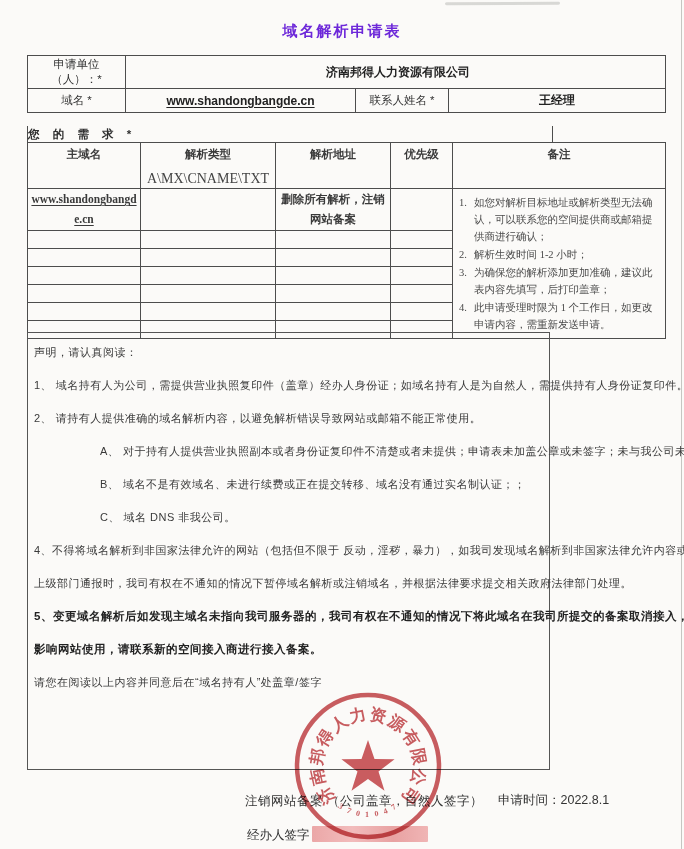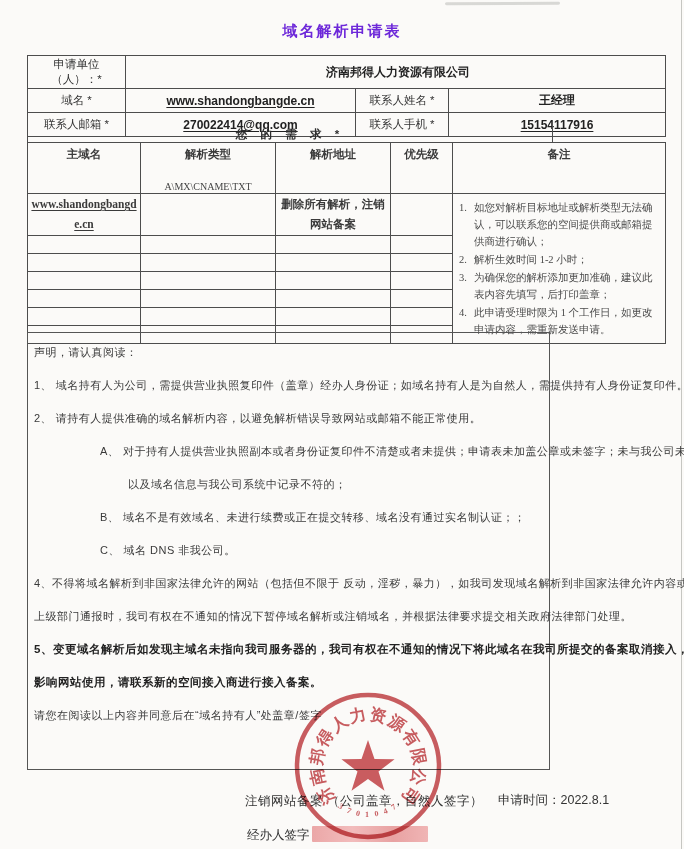--- a/index.html
+++ b/index.html
@@ -21,27 +21,27 @@
   td { border:1px solid #4d4d4d; overflow:hidden; }
 
   .t1 { position:absolute; top:55px; left:27px; width:638px; }
   .t1 td { height:24px; font-size:11.5px; text-align:center; color:#3a3a3a; padding:1px 3px; }
   .t1 .lbl { color:#333; }
   .t1 .val { font-weight:bold; color:#222; font-size:12px; }
   .t1 .val.left { text-align:center; padding-left:8px; }
   .u { text-decoration:underline; text-underline-offset:2px; }
 
   .needs { position:absolute; top:126px; left:27px; width:526px; height:17px;
-           border:1px solid #4d4d4d; border-top:none; text-align:center;
+           border:1px solid #4d4d4d; border-top:none; text-align:left;
            font-size:11.5px; font-weight:bold; letter-spacing:5px; color:#2e2e2e; line-height:16px; }
 
   .t2 { position:absolute; top:142px; left:27px; width:638px;font-family:Liberation Serif, serif; }
   .t2 td { font-size:11px; text-align:center; vertical-align:middle; color:#3a3a3a; padding:1px 2px; }
   .t2 .hrow td { height:36px; font-weight:bold; font-size:11.5px; vertical-align:top; padding-top:4px; }
-  .t2 .sub { display:block; font-weight:normal; font-size:10px; margin-top:19px; color:#444; }
+  .t2 .sub { display:block; font-weight:normal; font-size:14px; margin-top:9px; color:#444; }
   .t2 .drow td { height:40px; }
   .t2 .erow td { height:18px; }
   .t2 .dom { font-weight:bold; font-size:11.5px; word-break:break-all; line-height:1.7; }
   .t2 .addr { font-weight:bold; font-size:11.5px; line-height:1.7; }
   .remark-cell { vertical-align:top !important; text-align:left !important; padding:5px 6px 4px 6px !important; }
   .remark-item { display:flex; font-size:10.5px; line-height:1.62; color:#4a4a4a; margin-bottom:1px; }
   .remark-item .num { width:15px; flex:0 0 15px; }
   .remark-item .txt { flex:1; }
 
   .decl { position:absolute; top:332px; left:27px; width:523px; height:438px;
@@ -80,26 +80,20 @@
   <tbody>
       <tr>
     <td class="lbl">申请单位（人）：*</td>
     <td class="val left" colspan="3">济南邦得人力资源有限公司</td>
   </tr>
   <tr>
     <td class="lbl">域名 *</td>
     <td class="val"><span class="u">www.shandongbangde.cn</span></td>
     <td class="lbl">联系人姓名 *</td>
     <td class="val">王经理</td>
-  </tr>
-  <tr>
-    <td class="lbl">联系人邮箱 *</td>
-    <td class="val"><span class="u">270022414@qq.com</span></td>
-    <td class="lbl">联系人手机 *</td>
-    <td class="val"><span class="u">15154117916</span></td>
   </tr>
 </tbody>
   </table>
 
 <div class="needs">您 的 需 求 *</div>
 
 <table class="t2">
   <colgroup>
       <col style="width:113px">
       <col style="width:135px">
@@ -179,21 +173,20 @@
         <td></td>
       </tr>
 </tbody>
   </table>
 
 <div class="decl">
   <div class="dline">声明，请认真阅读：</div>
   <div class="dline">1、 域名持有人为公司，需提供营业执照复印件（盖章）经办人身份证；如域名持有人是为自然人，需提供持有人身份证复印件。</div>
   <div class="dline">2、 请持有人提供准确的域名解析内容，以避免解析错误导致网站或邮箱不能正常使用。</div>
   <div class="dline lvl1">A、 对于持有人提供营业执照副本或者身份证复印件不清楚或者未提供；申请表未加盖公章或未签字；未与我公司未签订合同</div>
-  <div class="dline cont1">以及域名信息与我公司系统中记录不符的；</div>
   <div class="dline lvl1">B、 域名不是有效域名、未进行续费或正在提交转移、域名没有通过实名制认证；；</div>
   <div class="dline lvl1">C、 域名 DNS 非我公司。</div>
   <div class="dline">4、不得将域名解析到非国家法律允许的网站（包括但不限于 反动，淫秽，暴力），如我司发现域名解析到非国家法律允许内容或</div>
   <div class="dline">上级部门通报时，我司有权在不通知的情况下暂停域名解析或注销域名，并根据法律要求提交相关政府法律部门处理。</div>
   <div class="dline b">5、变更域名解析后如发现主域名未指向我司服务器的，我司有权在不通知的情况下将此域名在我司所提交的备案取消接入，为不</div>
   <div class="dline b">影响网站使用，请联系新的空间接入商进行接入备案。</div>
   <div class="dline">请您在阅读以上内容并同意后在“域名持有人”处盖章/签字</div>
 </div>
 
 <div class="holder">注销网站备案 （公司盖章，自然人签字）</div>

